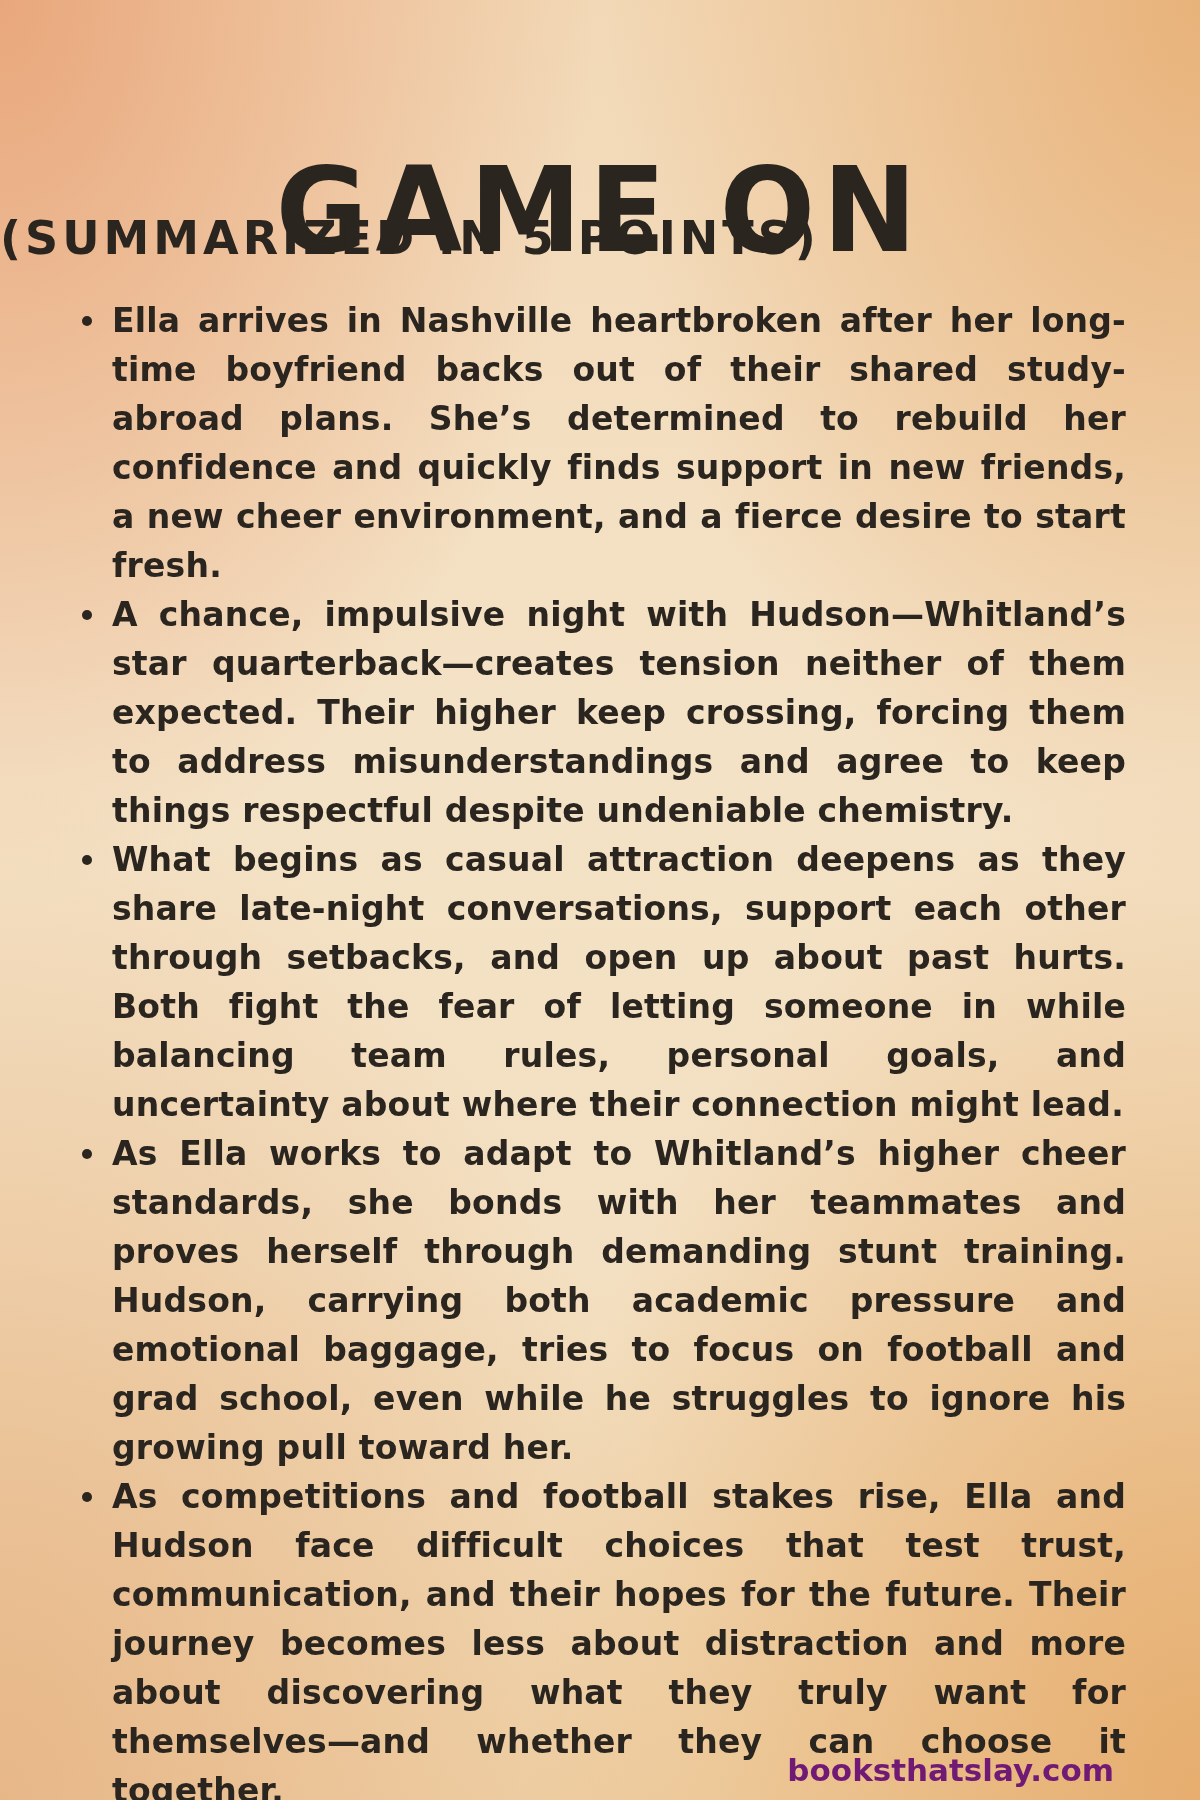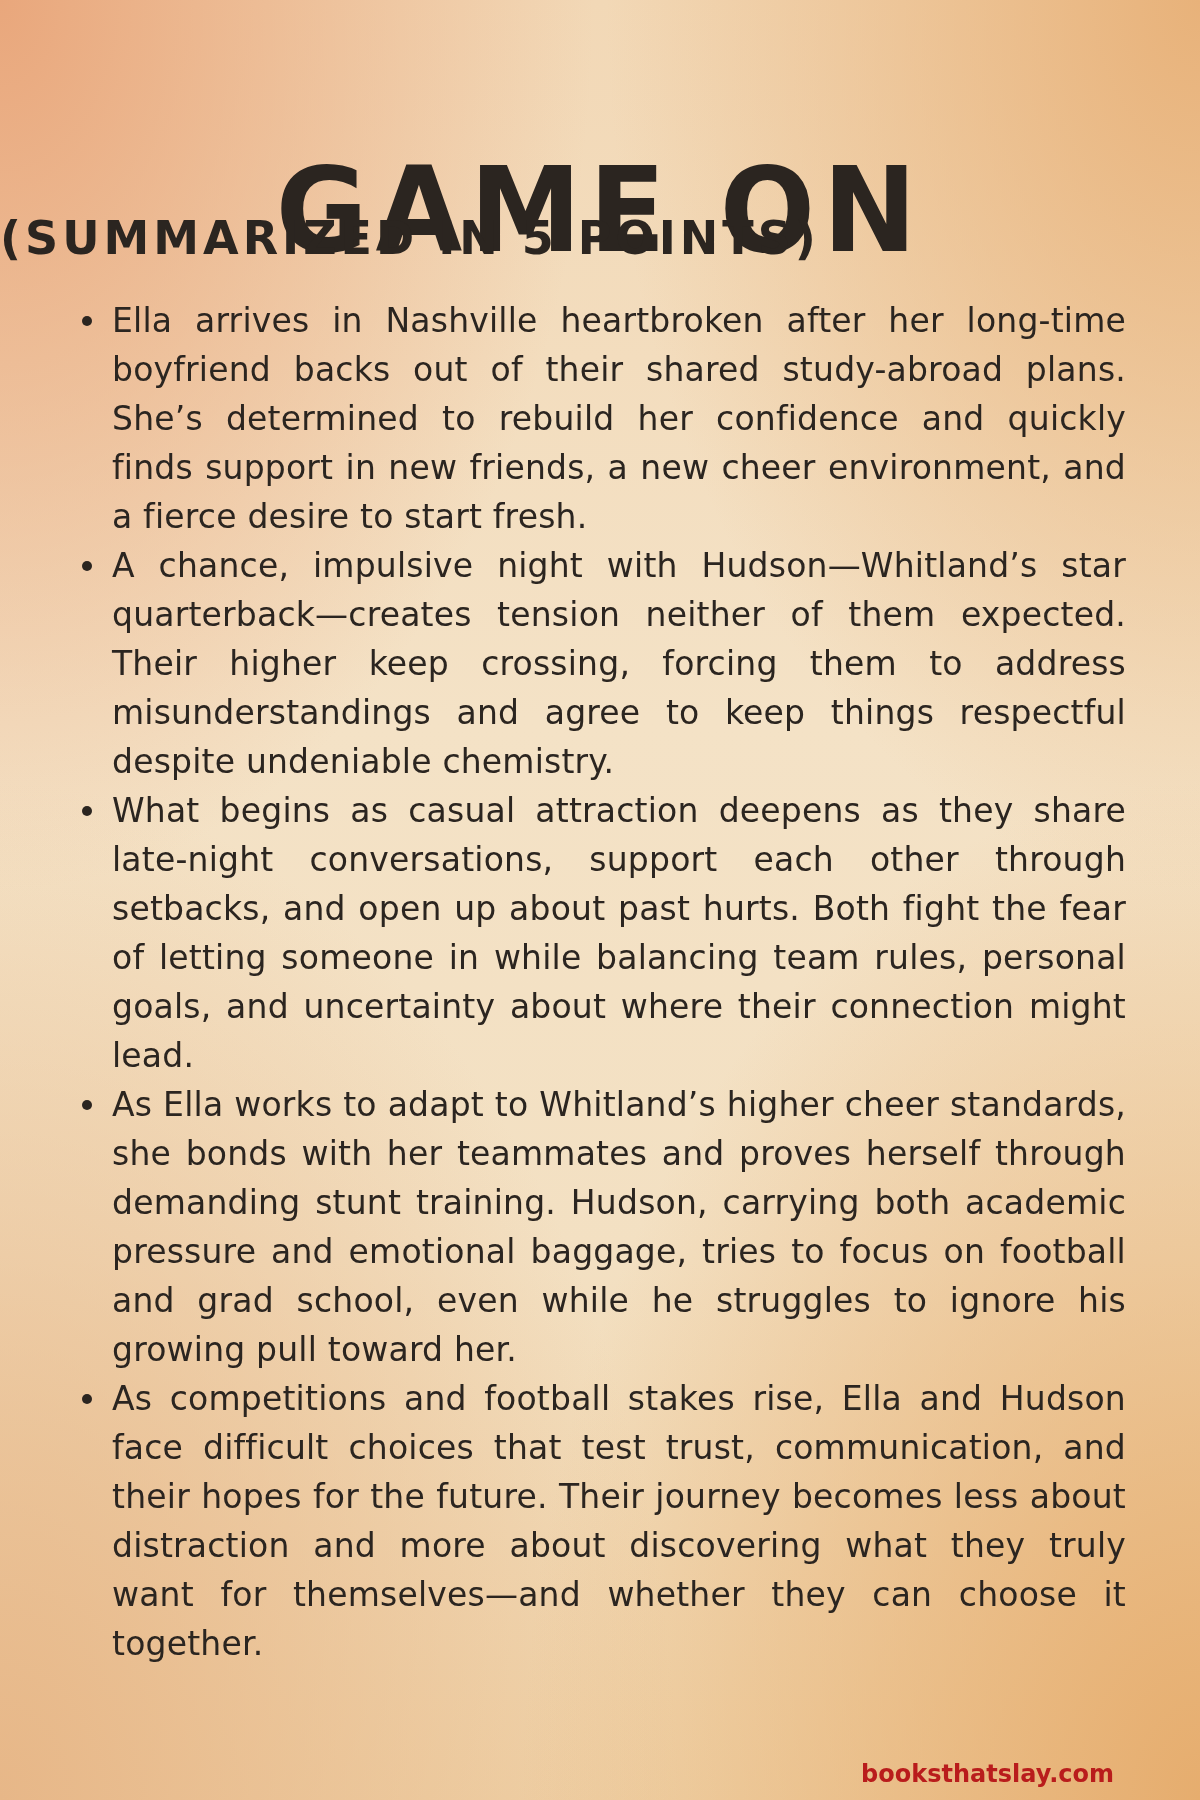--- a/index.html
+++ b/index.html
@@ -24,32 +24,32 @@
     position: absolute; top: 215px; left: 0; width: 1068px; text-align: left;
     font-family: "DejaVu Sans", sans-serif; font-weight: bold;
     font-size: 46px; letter-spacing: 4px; line-height: 1; color: #2b2520;
   }
   .points {
     position: absolute; top: 296px; left: 78px; width: 1048px;
     margin: 0; padding: 0; list-style: none;
   }
   .point {
     position: relative; padding-left: 34px;
-    font-family: "DejaVu Sans", sans-serif; font-weight: normal;
+    font-family: "DejaVu Sans", sans-serif; font-weight: bold;
     font-size: 33px; line-height: 49px; text-align: justify; color: #2b2520;
     letter-spacing: 0.2px;
   }
   .bullet {
     position: absolute; left: 4px; top: 20px; width: 10px; height: 10px;
     border-radius: 50%; background: #2b2520;
   }
   .footer {
     position: absolute; right: 86px; bottom: 12px;
     font-family: "DejaVu Sans", sans-serif; font-weight: bold;
-    font-size: 24px; color: #b91c1c;
+    font-size: 31px; color: #701a75;
   }
 </style>
 </head>
 <body>
 
 <h1 class="title">GAME ON</h1>
 <div class="subtitle">(SUMMARIZED IN 5 POINTS)</div>
 
 <ul class="points">
   <li class="point">

